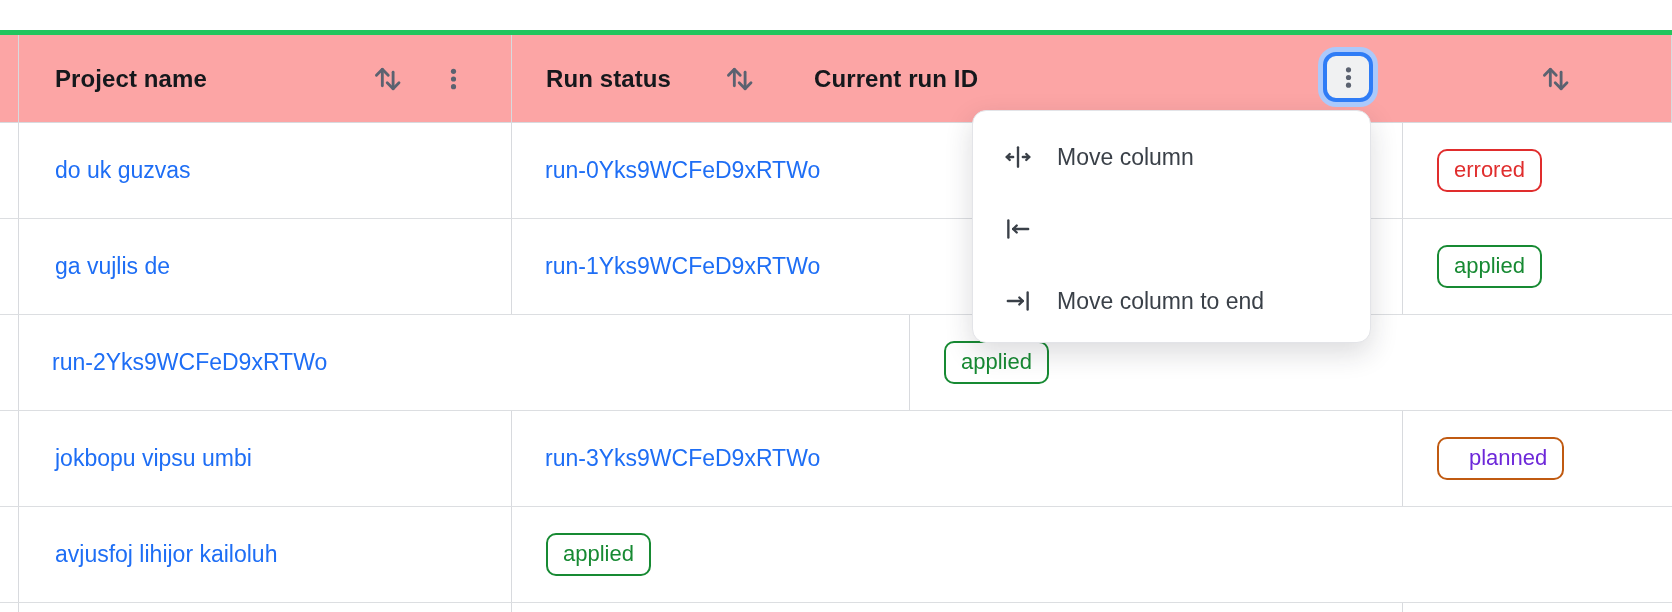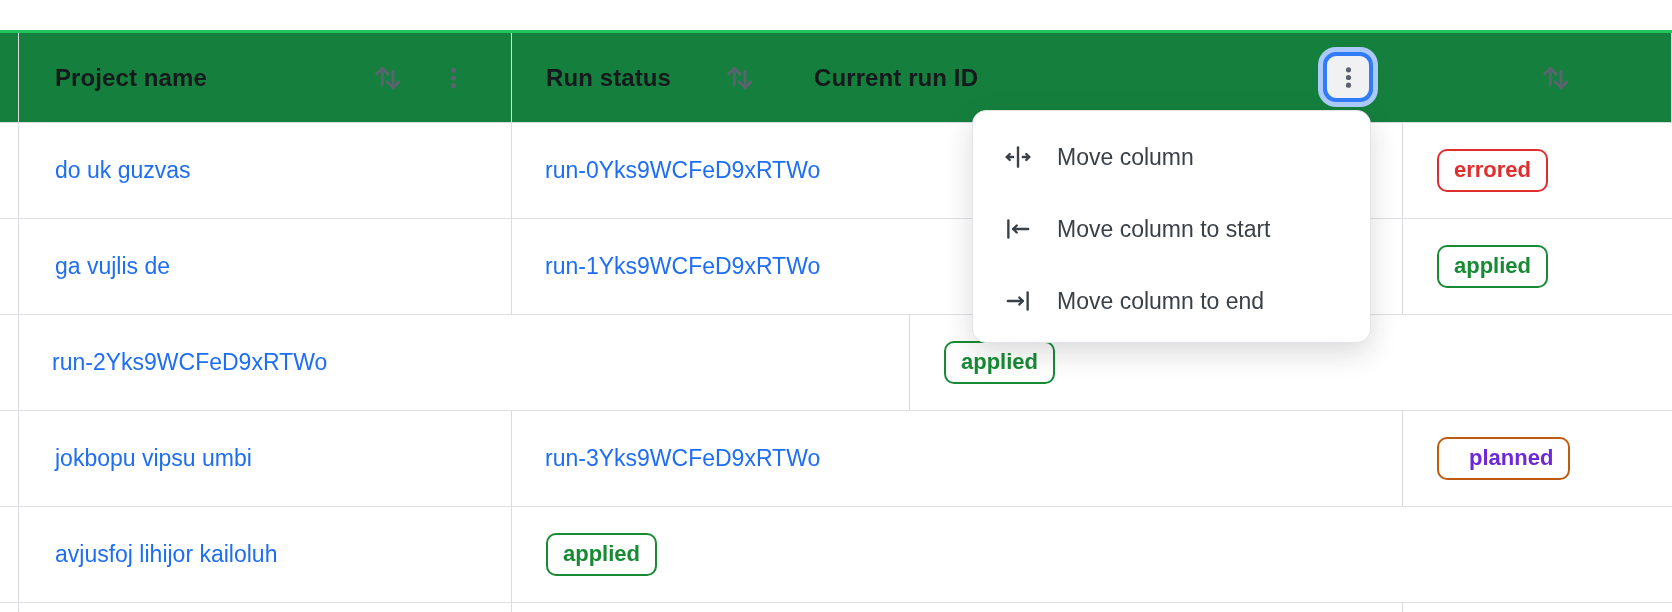--- a/index.html
+++ b/index.html
@@ -13,22 +13,22 @@
     background: #ffffff;
     overflow: hidden;
   }
 
   
   .table { position: absolute; left: 0; top: 30px; width: 1672px; }
 
   .thead {
     display: flex;
     height: 93px;
-    background: #15803d;
-    border-top: 3px solid #22c55e;
+    background: #fca5a5;
+    border-top: 5px solid #22c55e;
     border-bottom: 1px solid #d8dade;
   }
   .tr {
     display: flex;
     height: 96px;
     background: #ffffff;
     border-bottom: 1px solid #dcdee1;
   }
   .tr.sliver-row { height: 9px; border-bottom: none; }
 
@@ -66,21 +66,21 @@
   .col-b .kebab-btn { right: 44px; }
   .col-c .sort-btn  { right: 98px; }
   .col-d .sort-btn  { right: 24px; }
 
   .td {
     display: flex;
     align-items: center;
   }
   .td.cell-project { padding-left: 36px; }
   .td.cell-runid   { padding-left: 33px; }
-  .td.cell-status  { padding-left: 34px; font-weight: bold; }
+  .td.cell-status  { padding-left: 34px; }
 
   .cell-link {
     font-size: 23px;
     color: #1e6ef5;
     text-decoration-thickness: 2px;
     text-underline-offset: 5px;
     cursor: pointer;
   }
 
   .badge {
@@ -297,21 +297,20 @@
     </div>
 
     <div class="menu-item">
       <span class="menu-icon">
         <svg width="30" height="30" viewBox="0 0 28 28" fill="none" stroke="#3a4048" stroke-width="2.2" stroke-linecap="round" stroke-linejoin="round">
           <path d="M5 6 L5 22"></path>
           <path d="M23.5 14 L9.5 14"></path>
             <path d="M12.8 10.7 L9.5 14 L12.8 17.3"></path>
         </svg>
       </span>
-      <span class="menu-label">Move column to start</span>
     </div>
 
     <div class="menu-item">
       <span class="menu-icon">
         <svg width="30" height="30" viewBox="0 0 28 28" fill="none" stroke="#3a4048" stroke-width="2.2" stroke-linecap="round" stroke-linejoin="round">
           <path d="M23 6 L23 22"></path>
           <path d="M4.5 14 L18.5 14"></path>
             <path d="M15.2 10.7 L18.5 14 L15.2 17.3"></path>
         </svg>
       </span>

